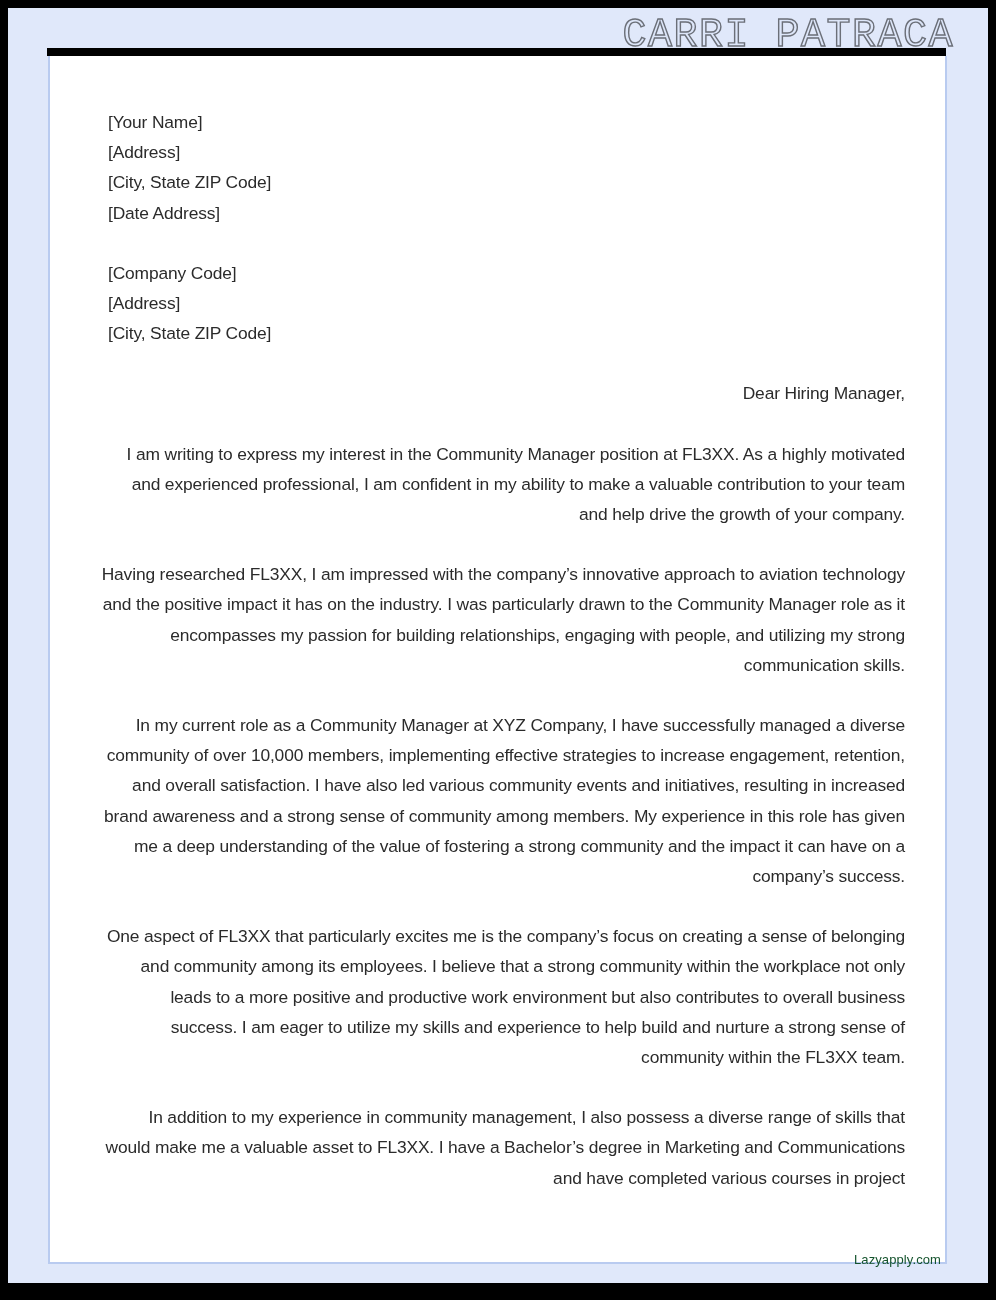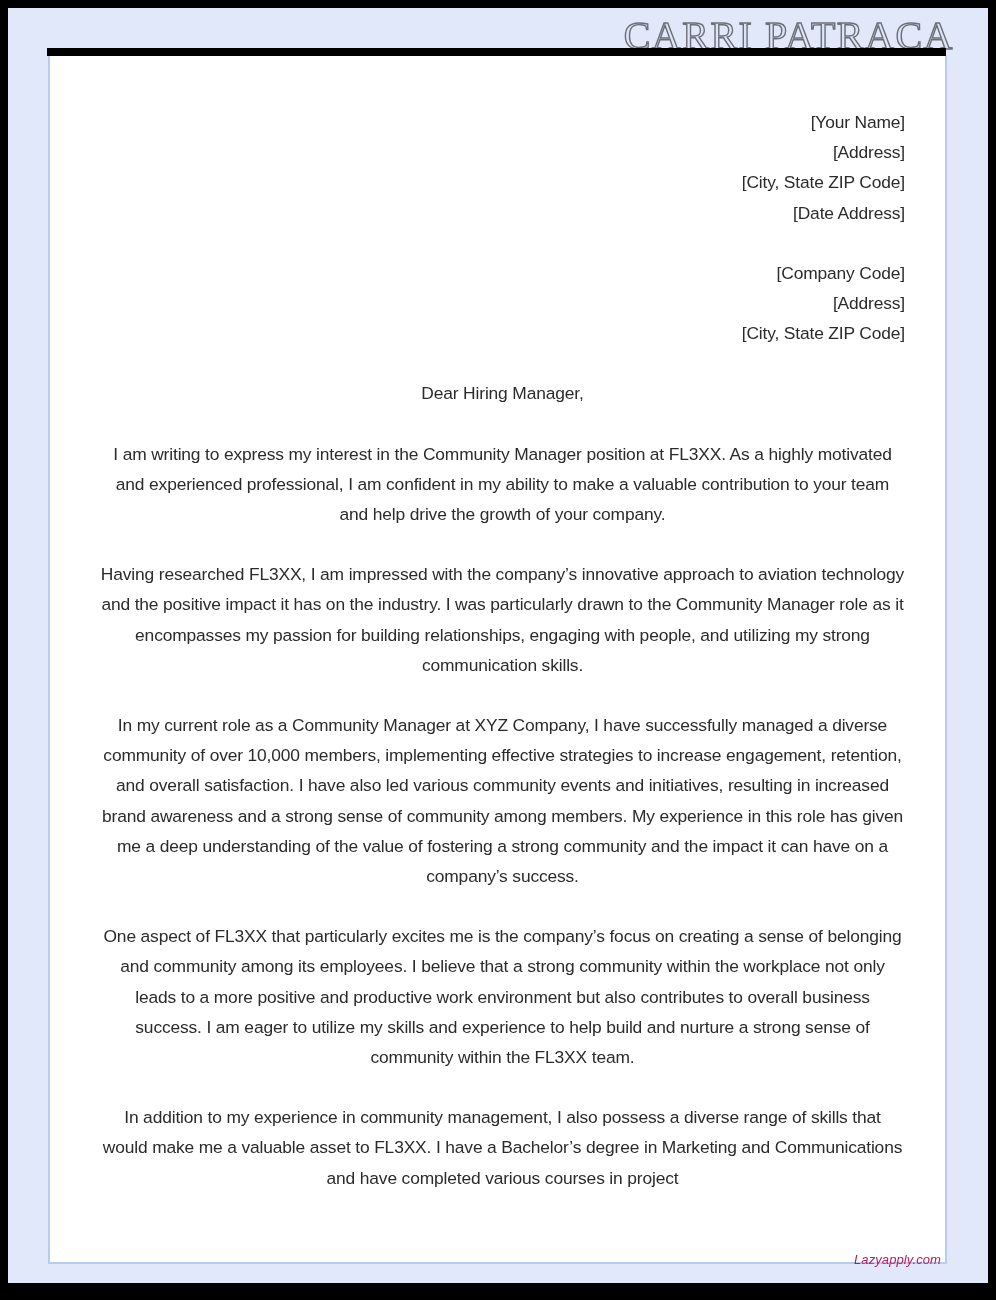--- a/index.html
+++ b/index.html
@@ -25,21 +25,21 @@
     overflow: hidden;
   }
 
   
   .masthead {
     position: absolute;
     right: 34px;
     top: 6px;
     height: 44px;
     line-height: 44px;
-    font-family: Liberation Serif, serif;
+    font-family: Liberation Mono, monospace;
     font-size: 40px;
     font-weight: 400;
     letter-spacing: 1.5px;
     color: #dde6f9;
     -webkit-text-stroke: 1.4px #6b6f78;
     text-stroke: 1.4px #6b6f78;
     white-space: nowrap;
   }
 
   
@@ -73,44 +73,42 @@
     top: 99px;
     width: 805px;
     font-size: 17.4px;
     line-height: 30.2px;
     color: #2b2b2b;
     letter-spacing: -0.15px;
   }
 
   .block {
     margin: 0 0 30px 8px;
-    text-align: right;
   }
   .line {
     white-space: nowrap;
   }
   .para {
     margin: 0 0 30px 0;
-    text-align: center;
+    text-align: right;
   }
   .para:last-child {
     margin-bottom: 16px;
   }
 
   
   .watermark {
     position: absolute;
     left: 846px;
     top: 1243px;
     font-size: 13px;
     line-height: 18px;
-    color: #be185d;
+    color: #14532d;
     letter-spacing: 0.1px;
     white-space: nowrap;
-    font-style: italic;
   }
 
   
   .bottom-band {
     position: absolute;
     left: 0;
     top: 1283px;
     width: 996px;
     height: 17px;
     background: #000000;

